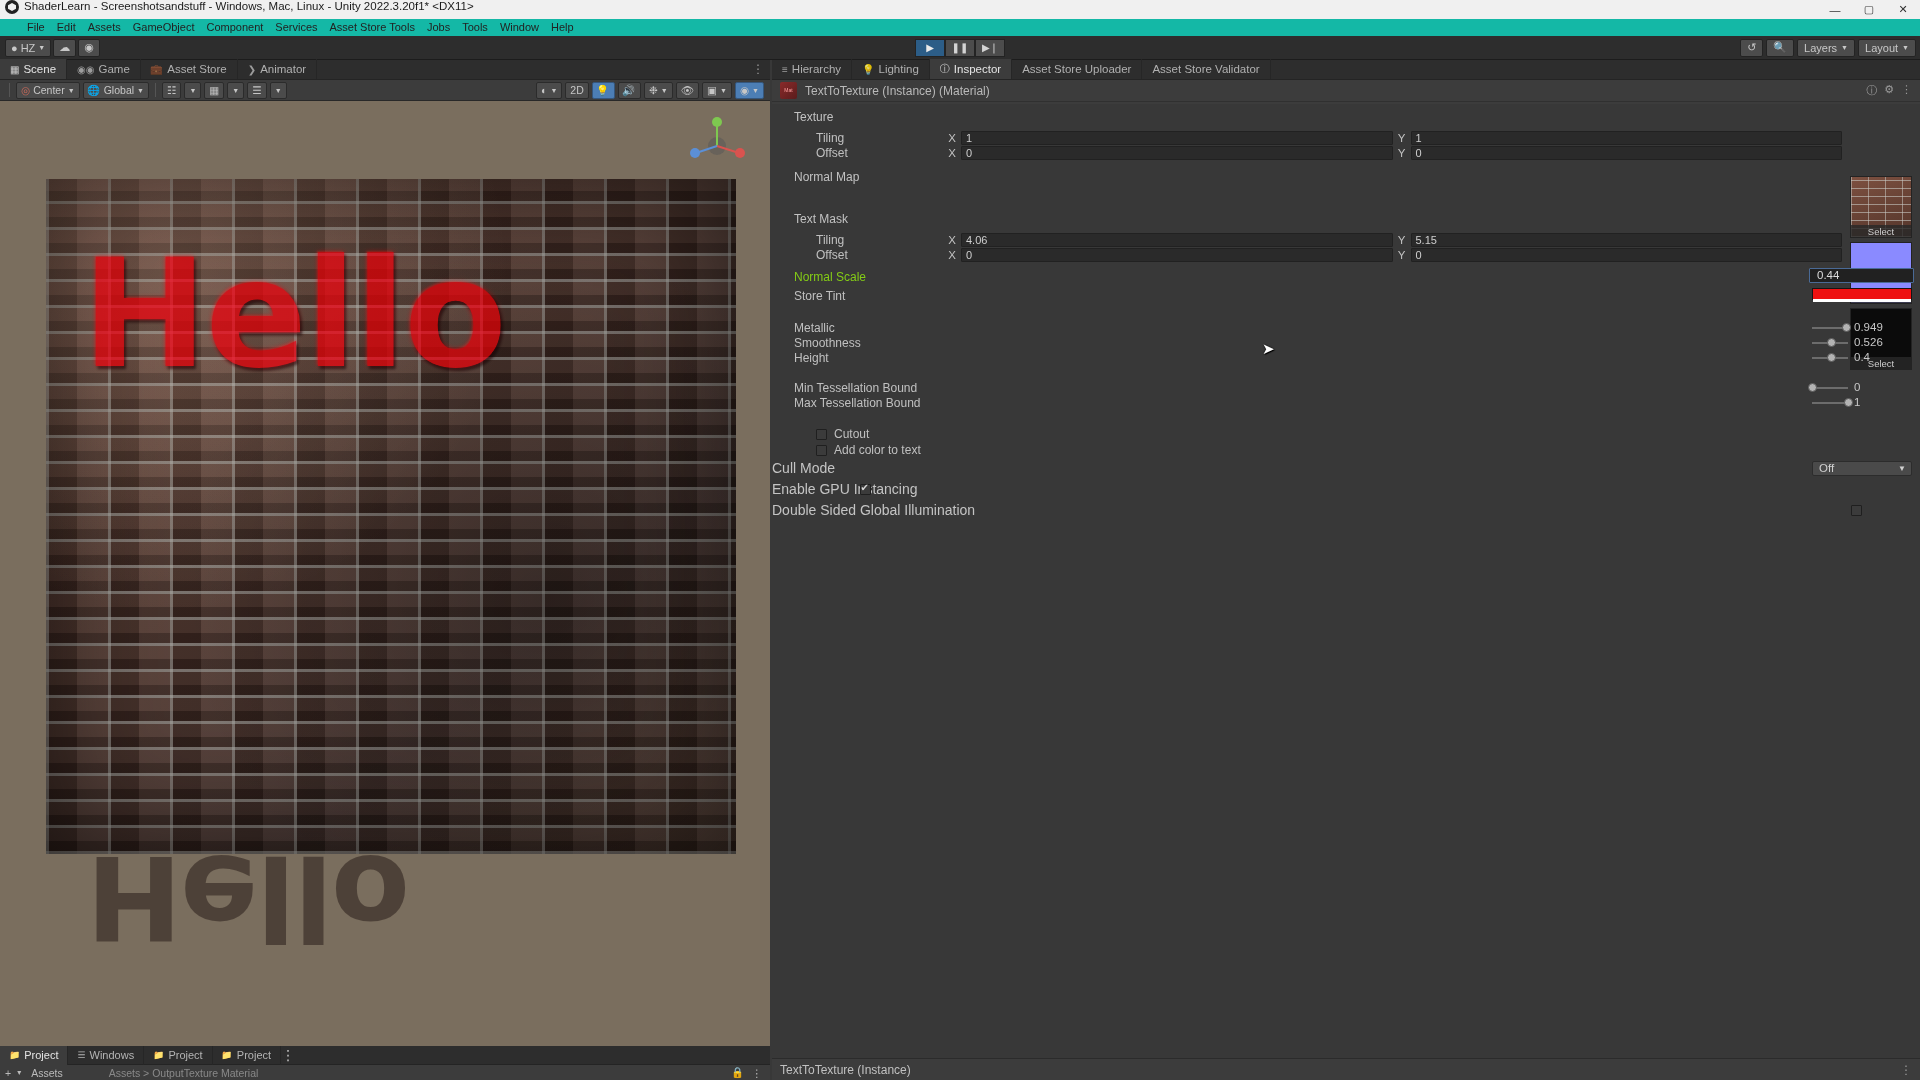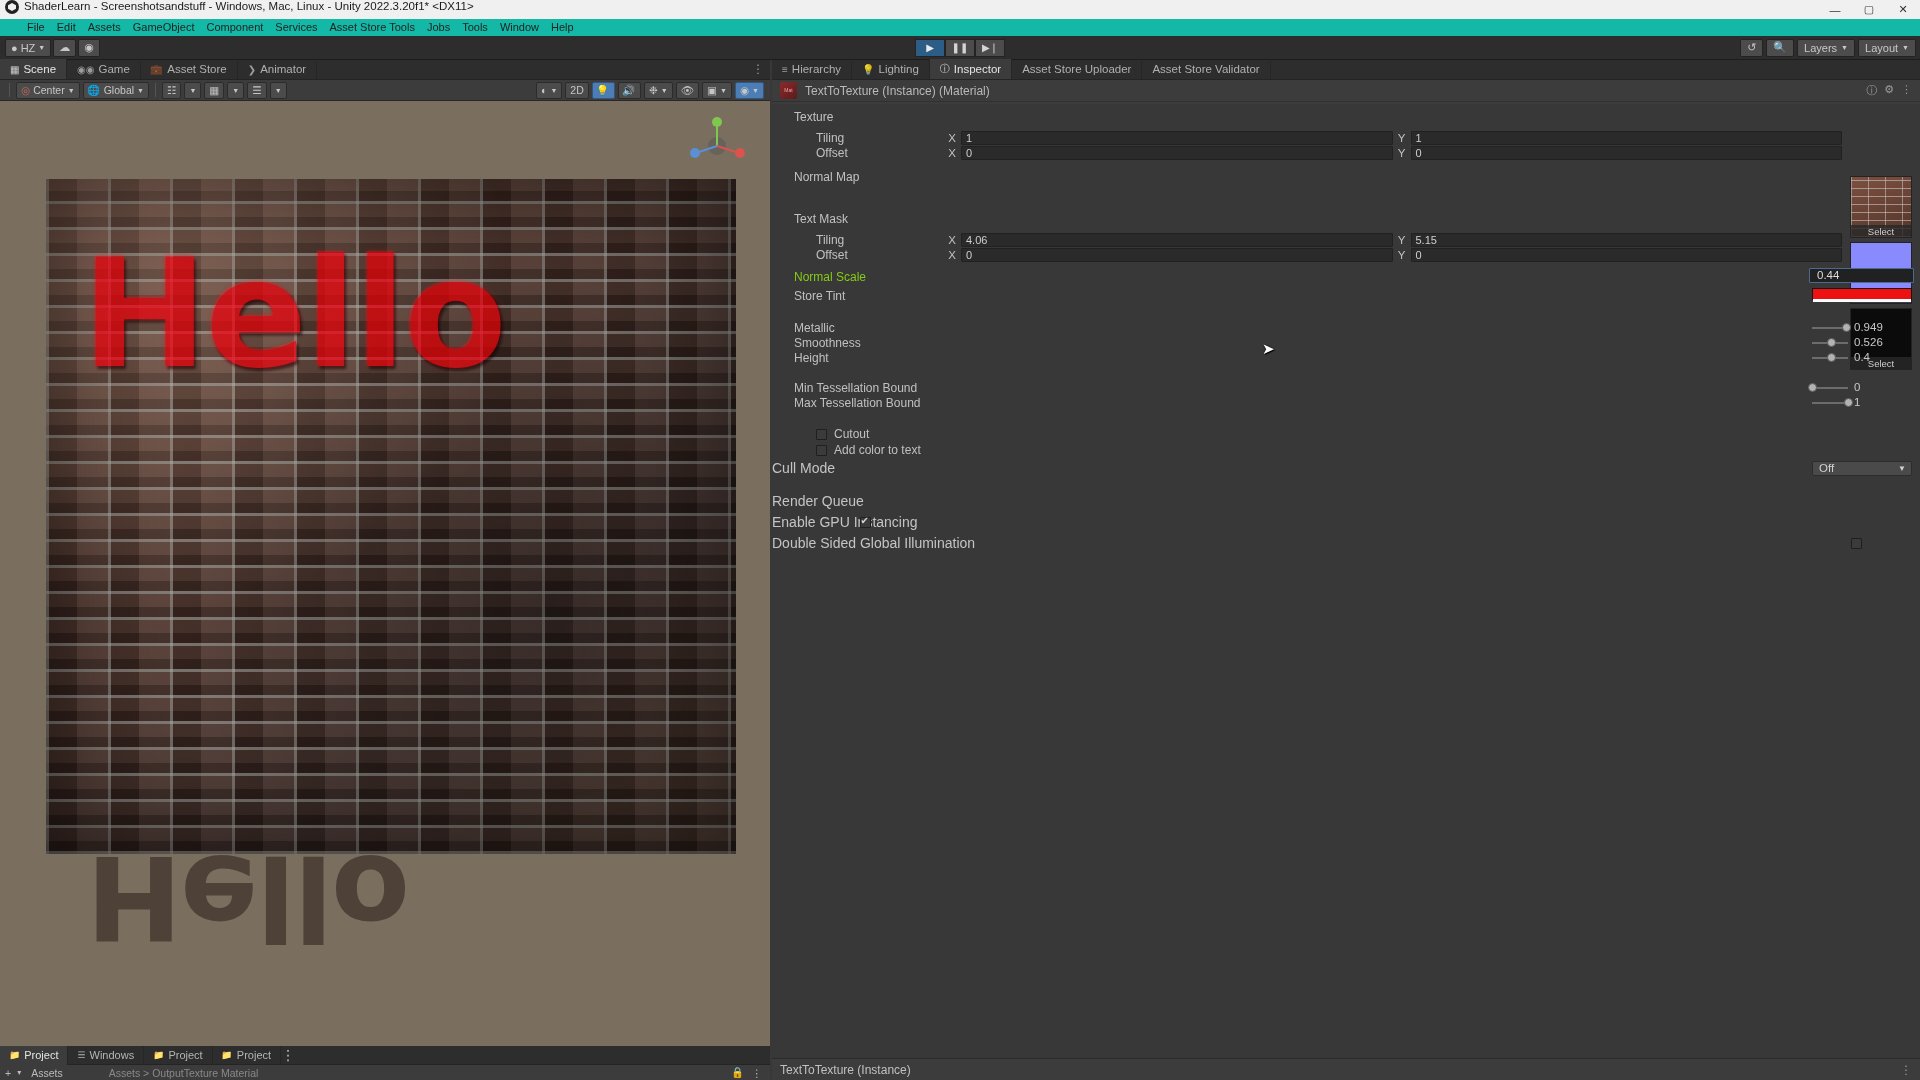--- a/index.html
+++ b/index.html
@@ -676,24 +676,20 @@
       </div>
 
       <div class="ddrow" style="margin-top:2px">
         <span class="name">Cull Mode</span>
         <div class="dropdown">
           <span>Off</span>
           <span class="arr">▼</span>
         </div>
       </div>
 
-      <div class="ddrow" style="margin-top:17px">
-        <span class="name">Render Queue</span>
-
-      </div>
 
       <div class="ddrow" style="margin-top:5px">
         <span class="name">Enable GPU Instancing</span>
         <span class="cbox checked right-check"></span>
       </div>
 
       <div class="ddrow" style="margin-top:5px">
         <span class="name">Double Sided Global Illumination</span>
         <span class="cbox right-check"></span>
       </div>

